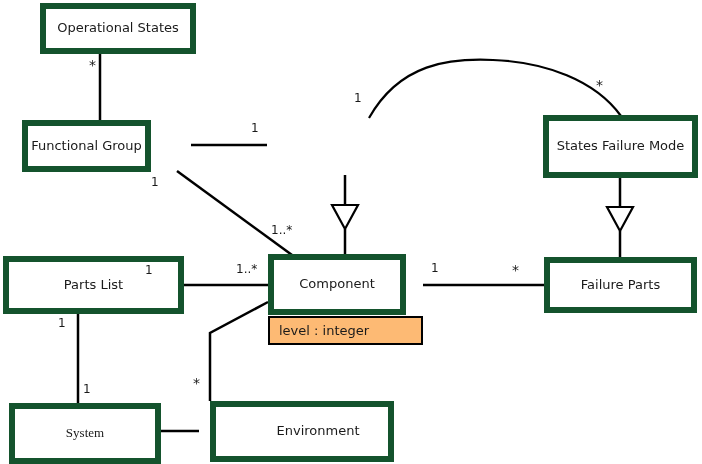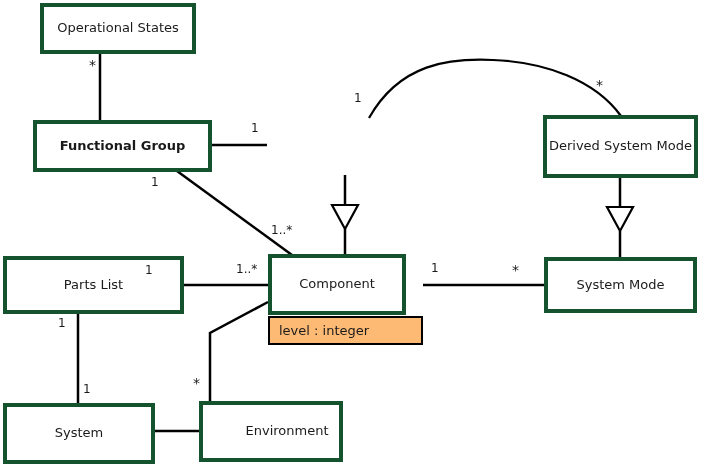--- a/index.html
+++ b/index.html
@@ -21,21 +21,21 @@
     left: 0;
     top: 0;
     width: 702px;
     height: 464px;
     pointer-events: none;
   }
   .node {
     position: absolute;
     box-sizing: border-box;
     background: #ffffff;
-    border: 4px solid #14532d;
+    border: 6px solid #14532d;
     z-index: 5;
   }
   .node-name {
     display: flex;
     align-items: center;
     justify-content: center;
     width: 100%;
     height: 100%;
     font-size: 13px;
     color: #1a1a1a;
@@ -102,49 +102,49 @@
 
     <line x1="155" y1="431" x2="199" y2="431" stroke="#000000" stroke-width="2.5"></line>
 
     <polyline points="268,302 210,333 210,401" fill="none" stroke="#000000" stroke-width="2.5"></polyline>
   </svg>
 
   <div class="node" style="left:40px; top:3px; width:156px; height:51px;">
     <div class="node-name">Operational States</div>
   </div>
 
-  <div class="node" style="left:33px; top:120px; width:179px; height:52px;font-weight:bold;">
+  <div class="node" style="left:22px; top:120px; width:129px; height:52px;">
     <div class="node-name">Functional Group</div>
   </div>
 
 
   <div class="node" style="left:543px; top:115px; width:155px; height:63px;">
-    <div class="node-name">Derived System Mode</div>
+    <div class="node-name">States Failure Mode</div>
   </div>
 
   <div class="node" style="left:3px; top:256px; width:181px; height:58px;">
     <div class="node-name">Parts List</div>
   </div>
 
   <div class="node" style="left:268px; top:254px; width:138px; height:61px;">
     <div class="node-name">Component</div>
   </div>
   <div class="attr-box" style="left:268px; top:316px; width:155px; height:29px;">
     <div class="attr-text">level : integer</div>
   </div>
 
   <div class="node" style="left:544px; top:257px; width:153px; height:56px;">
-    <div class="node-name">System Mode</div>
+    <div class="node-name">Failure Parts</div>
   </div>
 
-  <div class="node" style="left:3px; top:403px; width:152px; height:61px;">
+  <div class="node" style="left:9px; top:403px; width:152px; height:61px;font-family:Liberation Serif, serif;">
     <div class="node-name">System</div>
   </div>
 
-  <div class="node" style="left:199px; top:401px; width:144px; height:61px;padding-left:32px;">
+  <div class="node" style="left:210px; top:401px; width:184px; height:61px;padding-left:32px;">
     <div class="node-name">Environment</div>
   </div>
 
   <div class="mult star" style="left:89px; top:58px;">*</div>
   <div class="mult" style="left:251px; top:122px;">1</div>
   <div class="mult" style="left:151px; top:176px;">1</div>
   <div class="mult" style="left:354px; top:92px;">1</div>
   <div class="mult star" style="left:596px; top:78px;">*</div>
   <div class="mult" style="left:271px; top:224px;">1..*</div>
   <div class="mult" style="left:145px; top:264px; z-index:10;">1</div>

